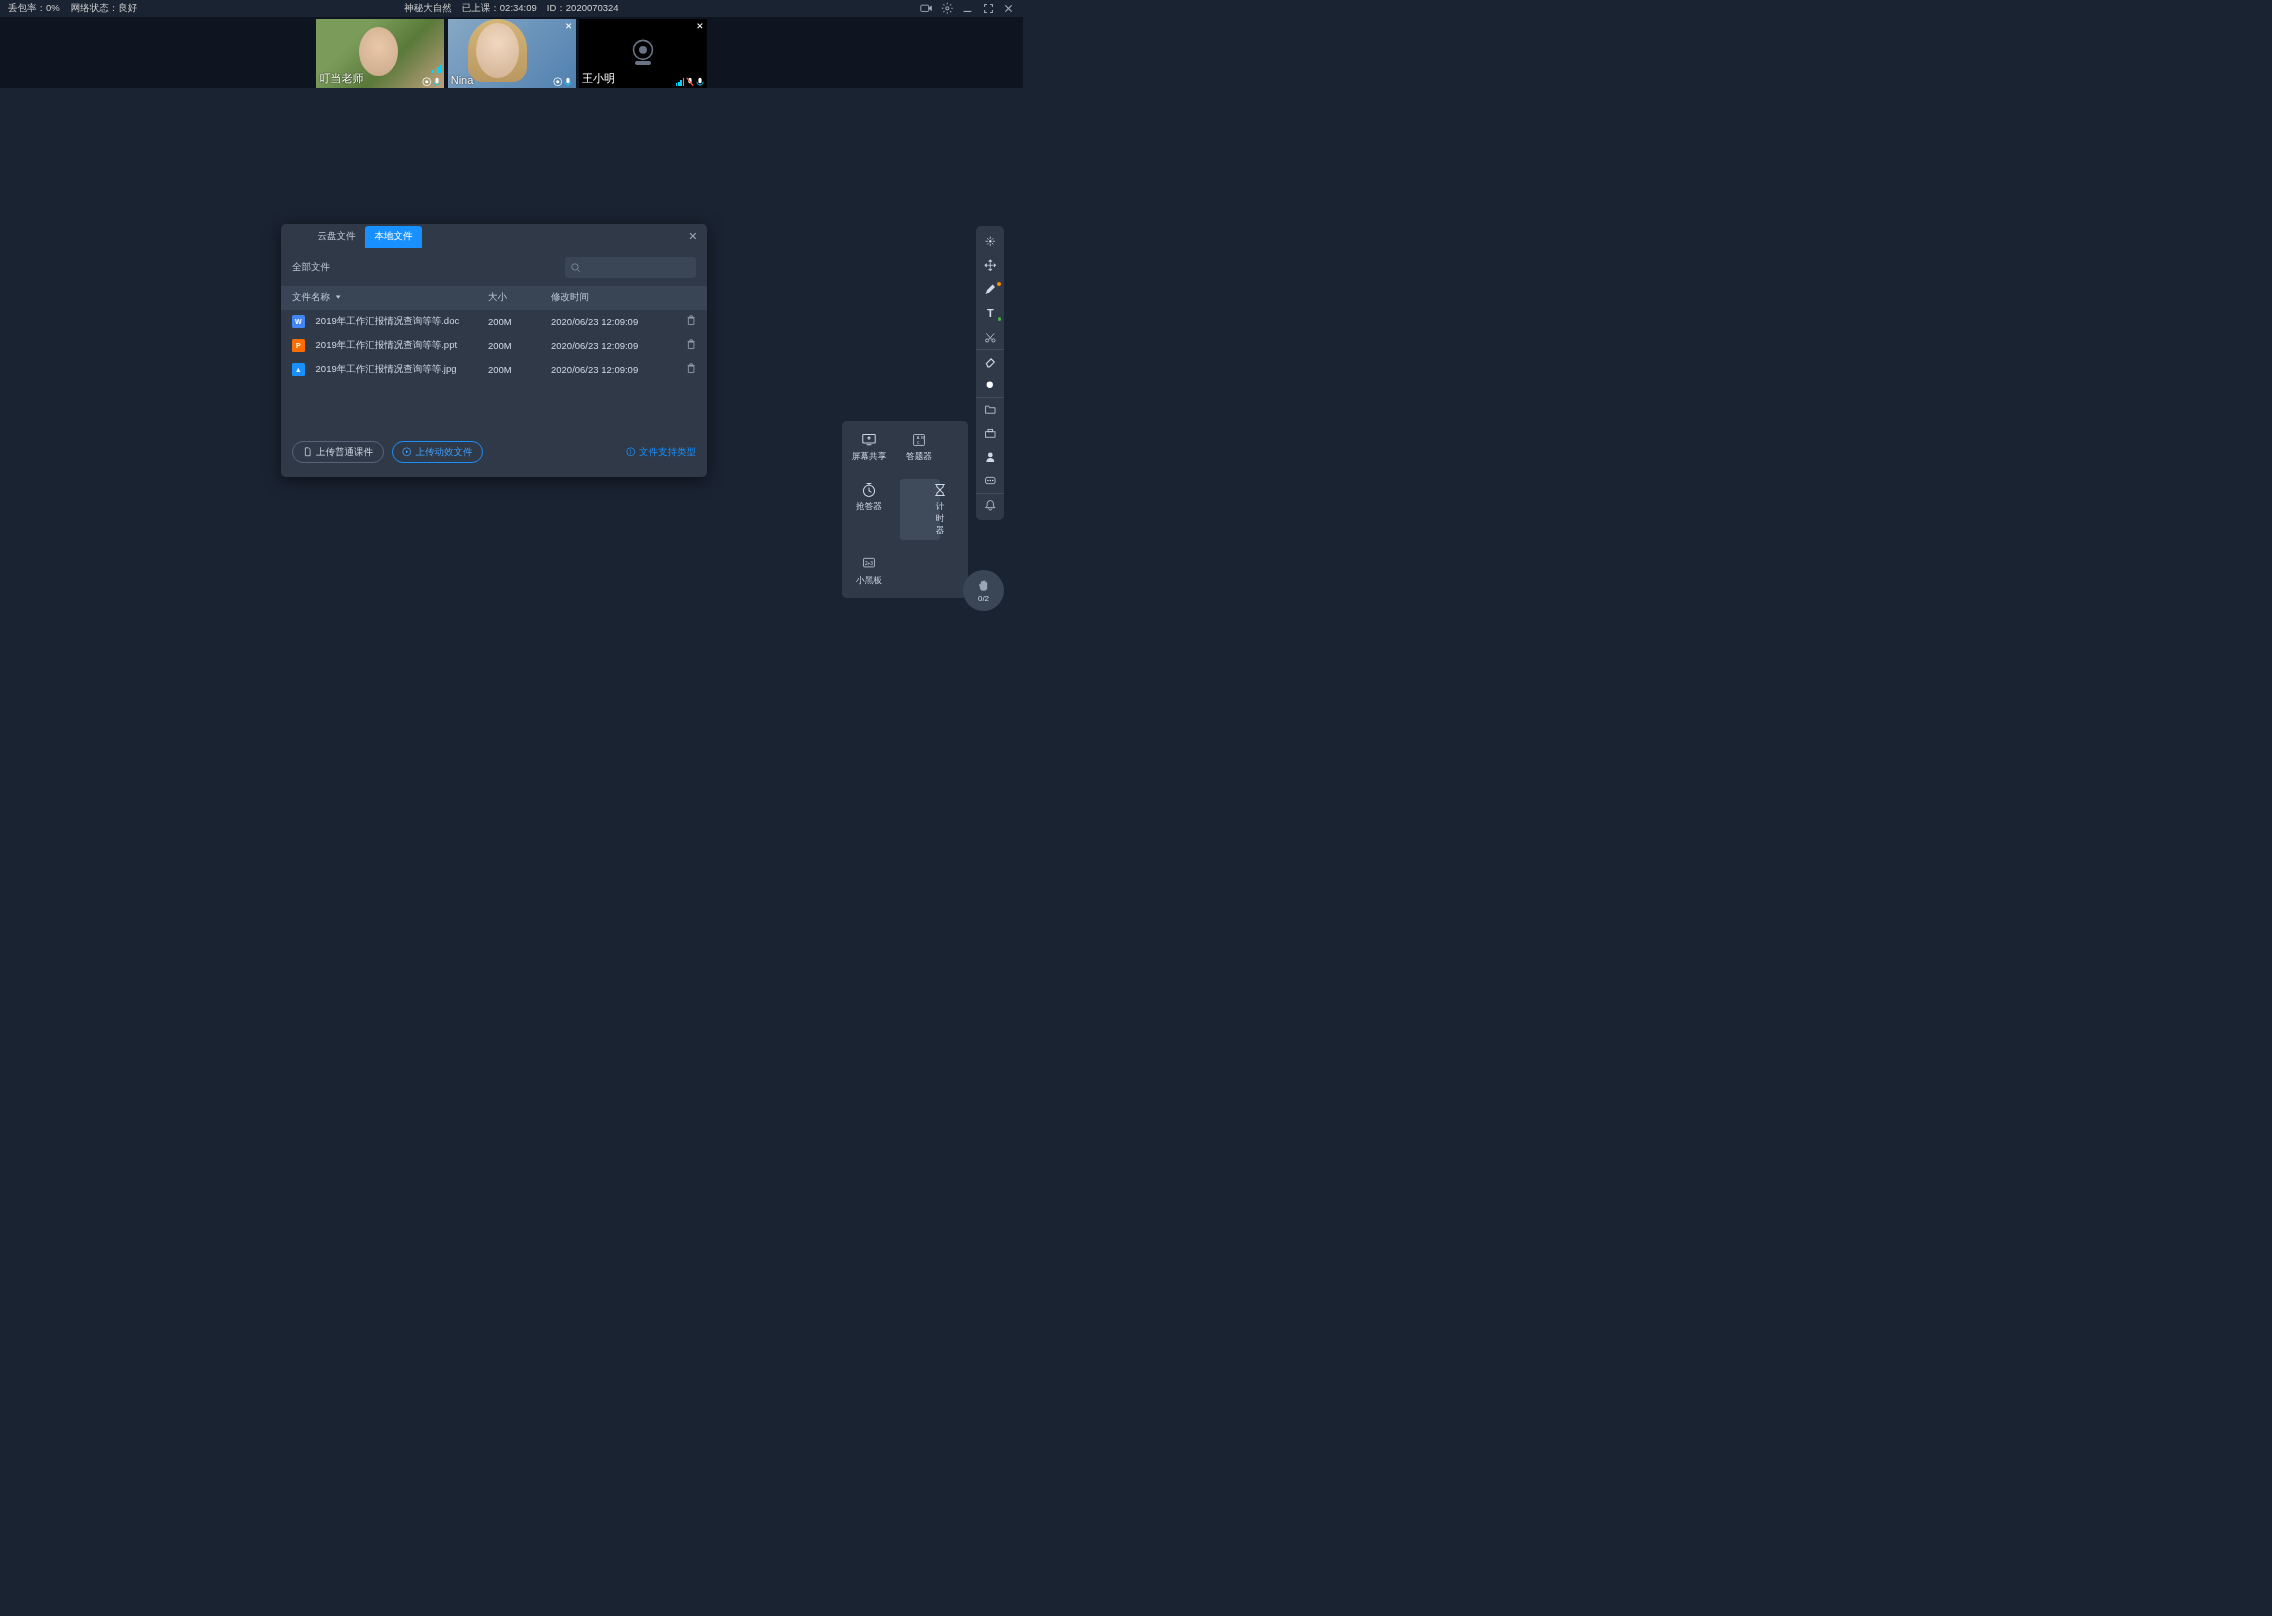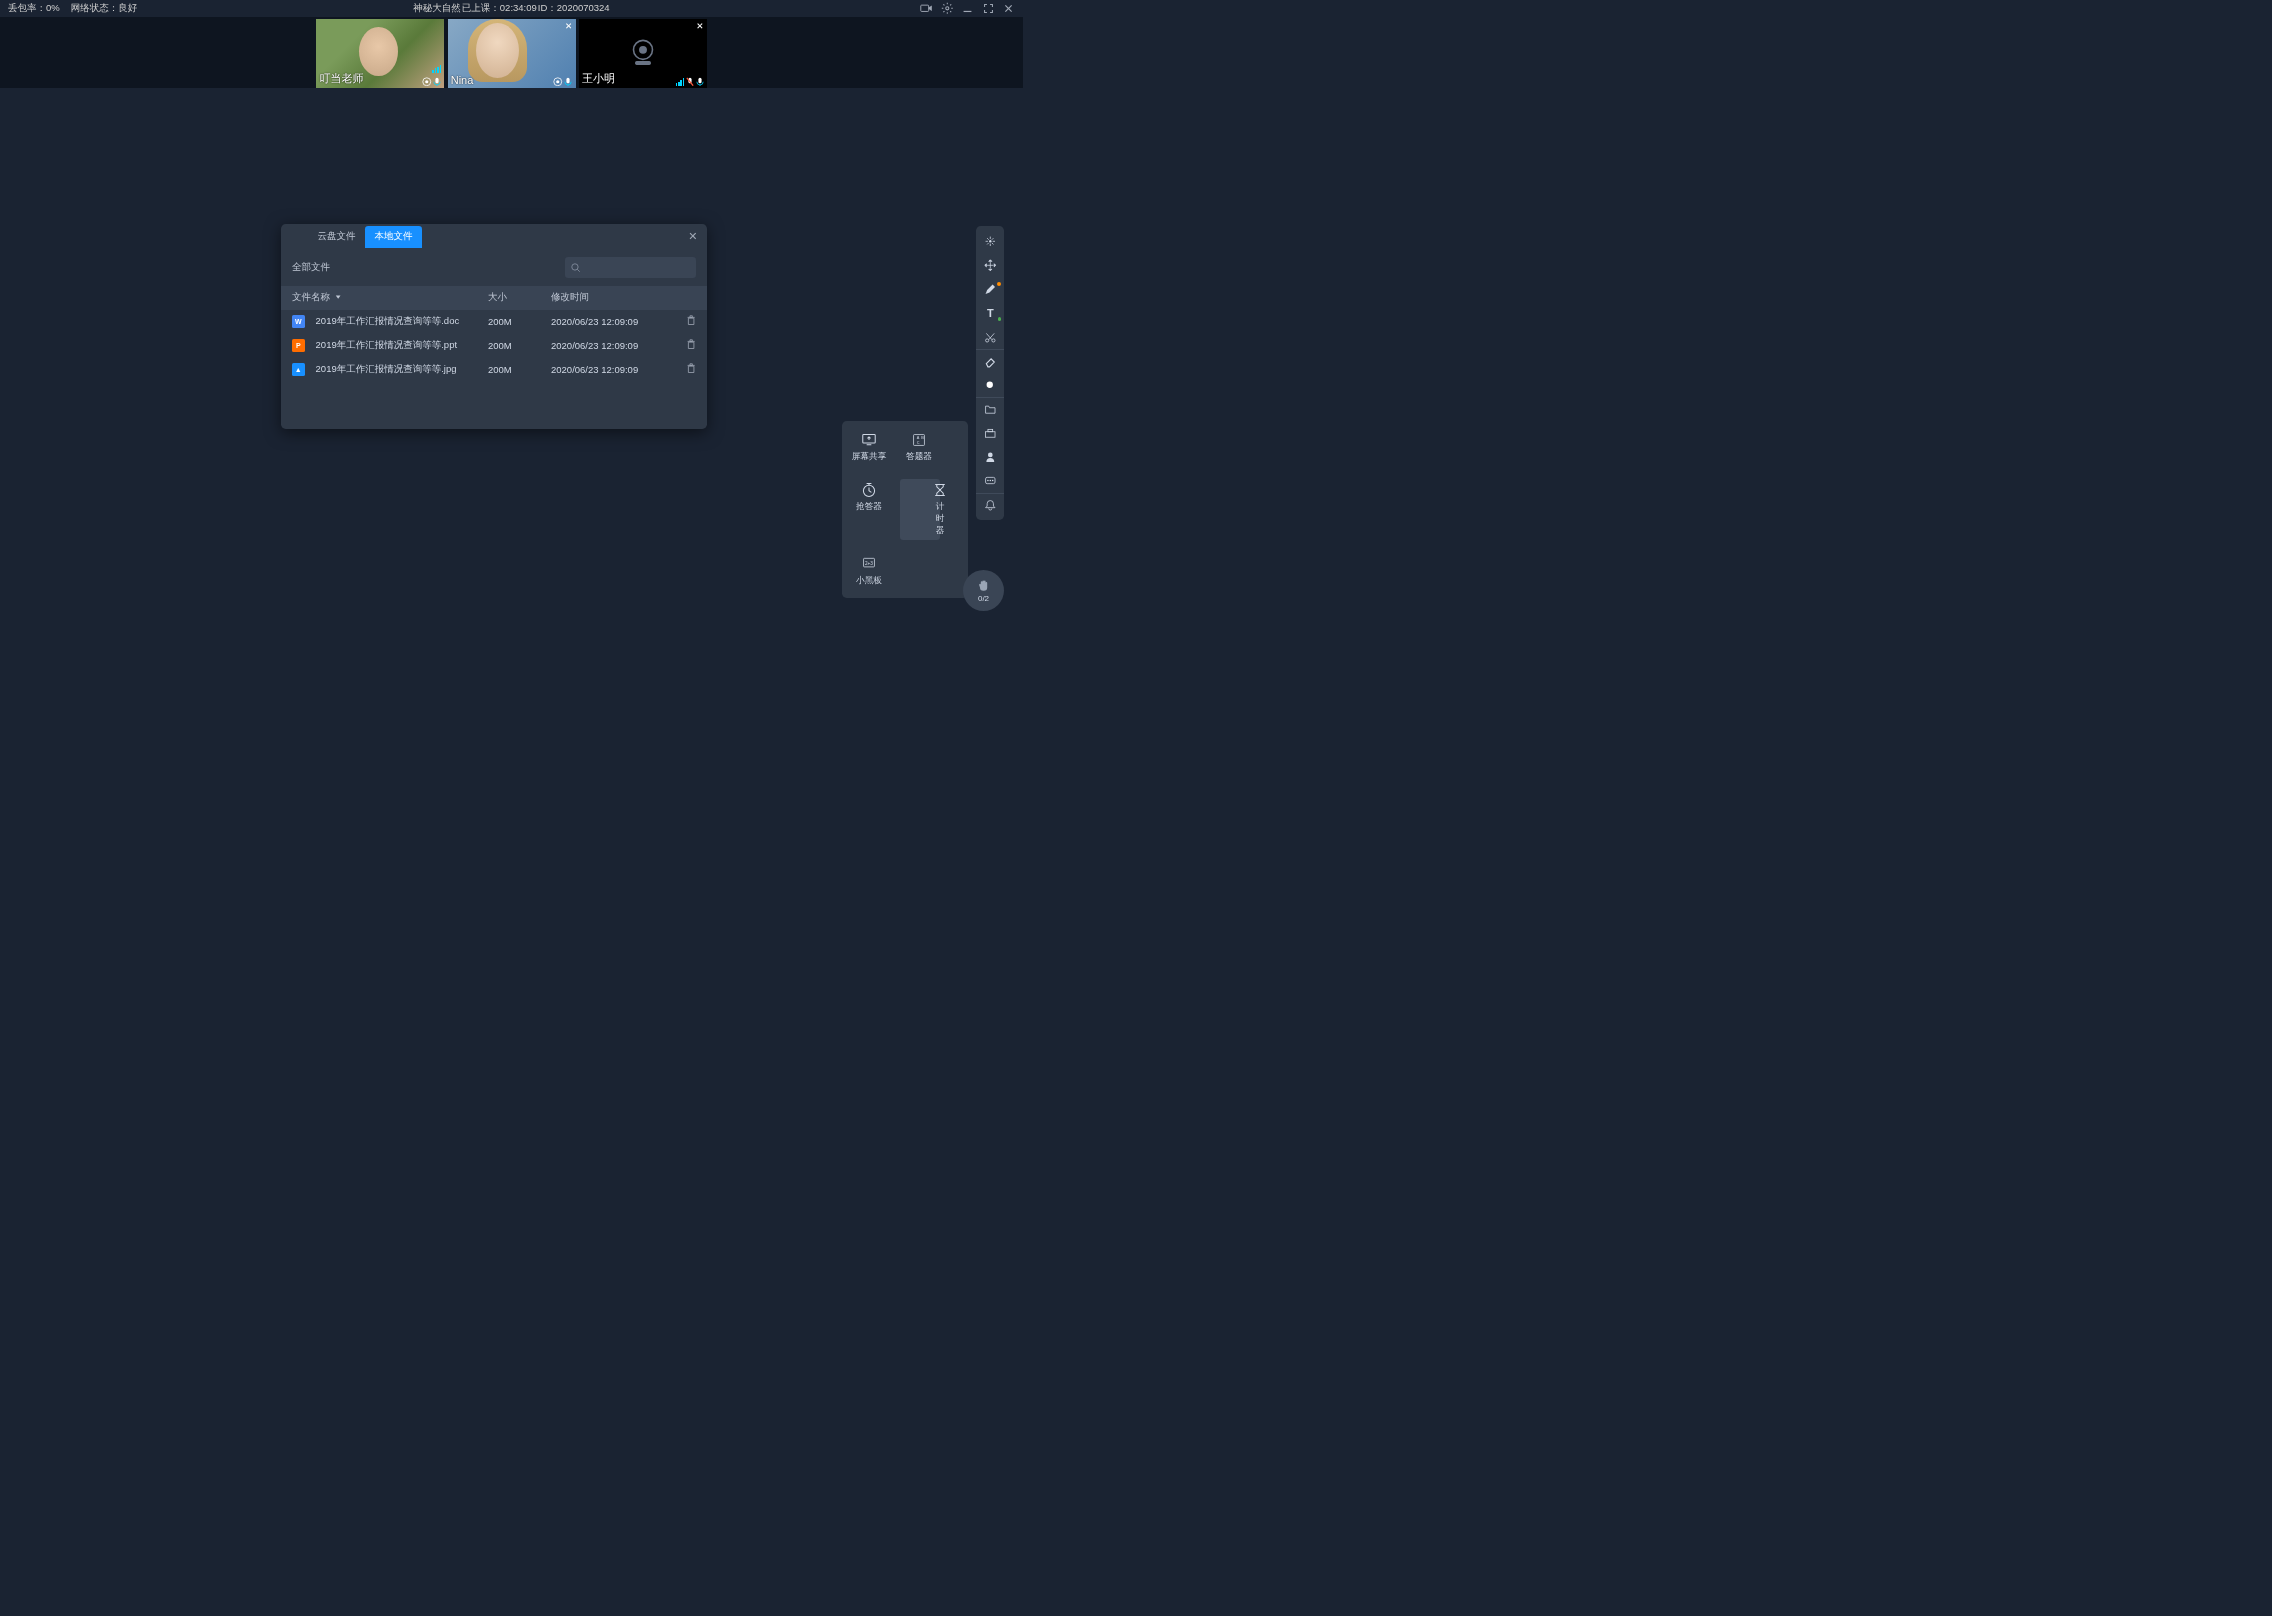--- a/index.html
+++ b/index.html
@@ -1,21 +1,21 @@
 <!DOCTYPE html>
 <html style="font-size:12.6px"><head>
 <meta charset="utf-8">
 <style>
 * { margin: 0; padding: 0; box-sizing: border-box; }
 body { font-family: -apple-system, "PingFang SC", "Microsoft YaHei", sans-serif; background: #1a2332; color: #fff; width: 1023px; height: 729px; overflow: hidden; position: relative; }
 
 
 .topbar { height: 17.4px; display: flex; align-items: center; padding: 0 8px; font-size: 9.5px; color: #d0d0d0; }
 .topbar-left { display: flex; gap: 11px; }
-.topbar-center { position: absolute; left: 50%; transform: translateX(-50%); display: flex; gap: 1px; justify-content: flex-end; }
+.topbar-center { position: absolute; left: 50%; transform: translateX(-50%); display: flex; gap: 10px; justify-content: flex-end; }
 .topbar-right { margin-left: auto; display: flex; gap: 8px; align-items: center; }
 .icon-btn { width: 12.6px; height: 12.6px; display: flex; align-items: center; justify-content: center; cursor: pointer; color: #a0a8b5; }
 
 
 .video-strip { height: 71px; background: #0e1520; display: flex; justify-content: center; gap: 3.2px; padding: 1.6px 0; }
 .video-tile { width: 128px; height: 69px; position: relative; background: #000; overflow: hidden; }
 .video-tile.v1 { background: linear-gradient(135deg, #7a9b5a 30%, #5a7a3a 60%, #c0a080 100%); }
 .video-tile.v2 { background: linear-gradient(135deg, #87a8c5, #5080b0); }
 .video-tile.v3 { background: #000; display: flex; align-items: center; justify-content: center; }
 .video-name { position: absolute; bottom: 1.6px; left: 3.2px; font-size: 11px; color: #fff; text-shadow: 0 0 1.6px #000; }
@@ -243,20 +243,42 @@
           <span>2019年工作汇报情况查询等等.jpg</span>
         </div>
       <div class="col-size">200M</div>
       <div class="col-time">2020/06/23 12:09:09</div>
       <div class="col-action"><span class="trash"><svg width="10.3" height="10.3" viewBox="0 0 13 13">
               <path d="M3 4h7v8H3zM2 3h9M5 1h3v2H5z" fill="none" stroke="currentColor"></path>
             </svg></span></div>
     </div>
   </div>
   <div class="dialog-gap"></div>
+  <div class="dialog-footer">
+    <button class="btn-outline">
+      <svg width="9.5" height="9.5" viewBox="0 0 12 12">
+          <path d="M3 1h4l2 2v8H3z" fill="none" stroke="currentColor"></path>
+        </svg>
+      <span>上传普通课件</span>
+    </button>
+    <button class="btn-primary">
+      <svg width="9.5" height="9.5" viewBox="0 0 12 12">
+          <circle cx="6" cy="6" r="5" fill="none" stroke="currentColor"></circle>
+          <path d="M5 4l3 2-3 2z"></path>
+        </svg>
+      <span>上传动效文件</span>
+    </button>
+    <span class="help-link">
+      <svg width="9.5" height="9.5" viewBox="0 0 12 12" style="font-size:12px">
+          <circle cx="6" cy="6" r="5" fill="none" stroke="currentColor"></circle>
+          <text x="6" y="9" text-anchor="middle" font-size="8" fill="currentColor">i</text>
+        </svg>
+      <span>文件支持类型</span>
+    </span>
+  </div>
 </div>
 
 <div class="right-toolbar">
   <div class="tool-item">
       <svg width="12.6" height="12.6" viewBox="0 0 16 16">
         <path d="M8 2v3M8 11v3M2 8h3M11 8h3M4 4l2 2M10 10l2 2M12 4l-2 2M6 10l-2 2" stroke="currentColor"></path>
         <circle cx="8" cy="8" r="1.5"></circle>
       </svg>
     </div>
   <div class="tool-item">

